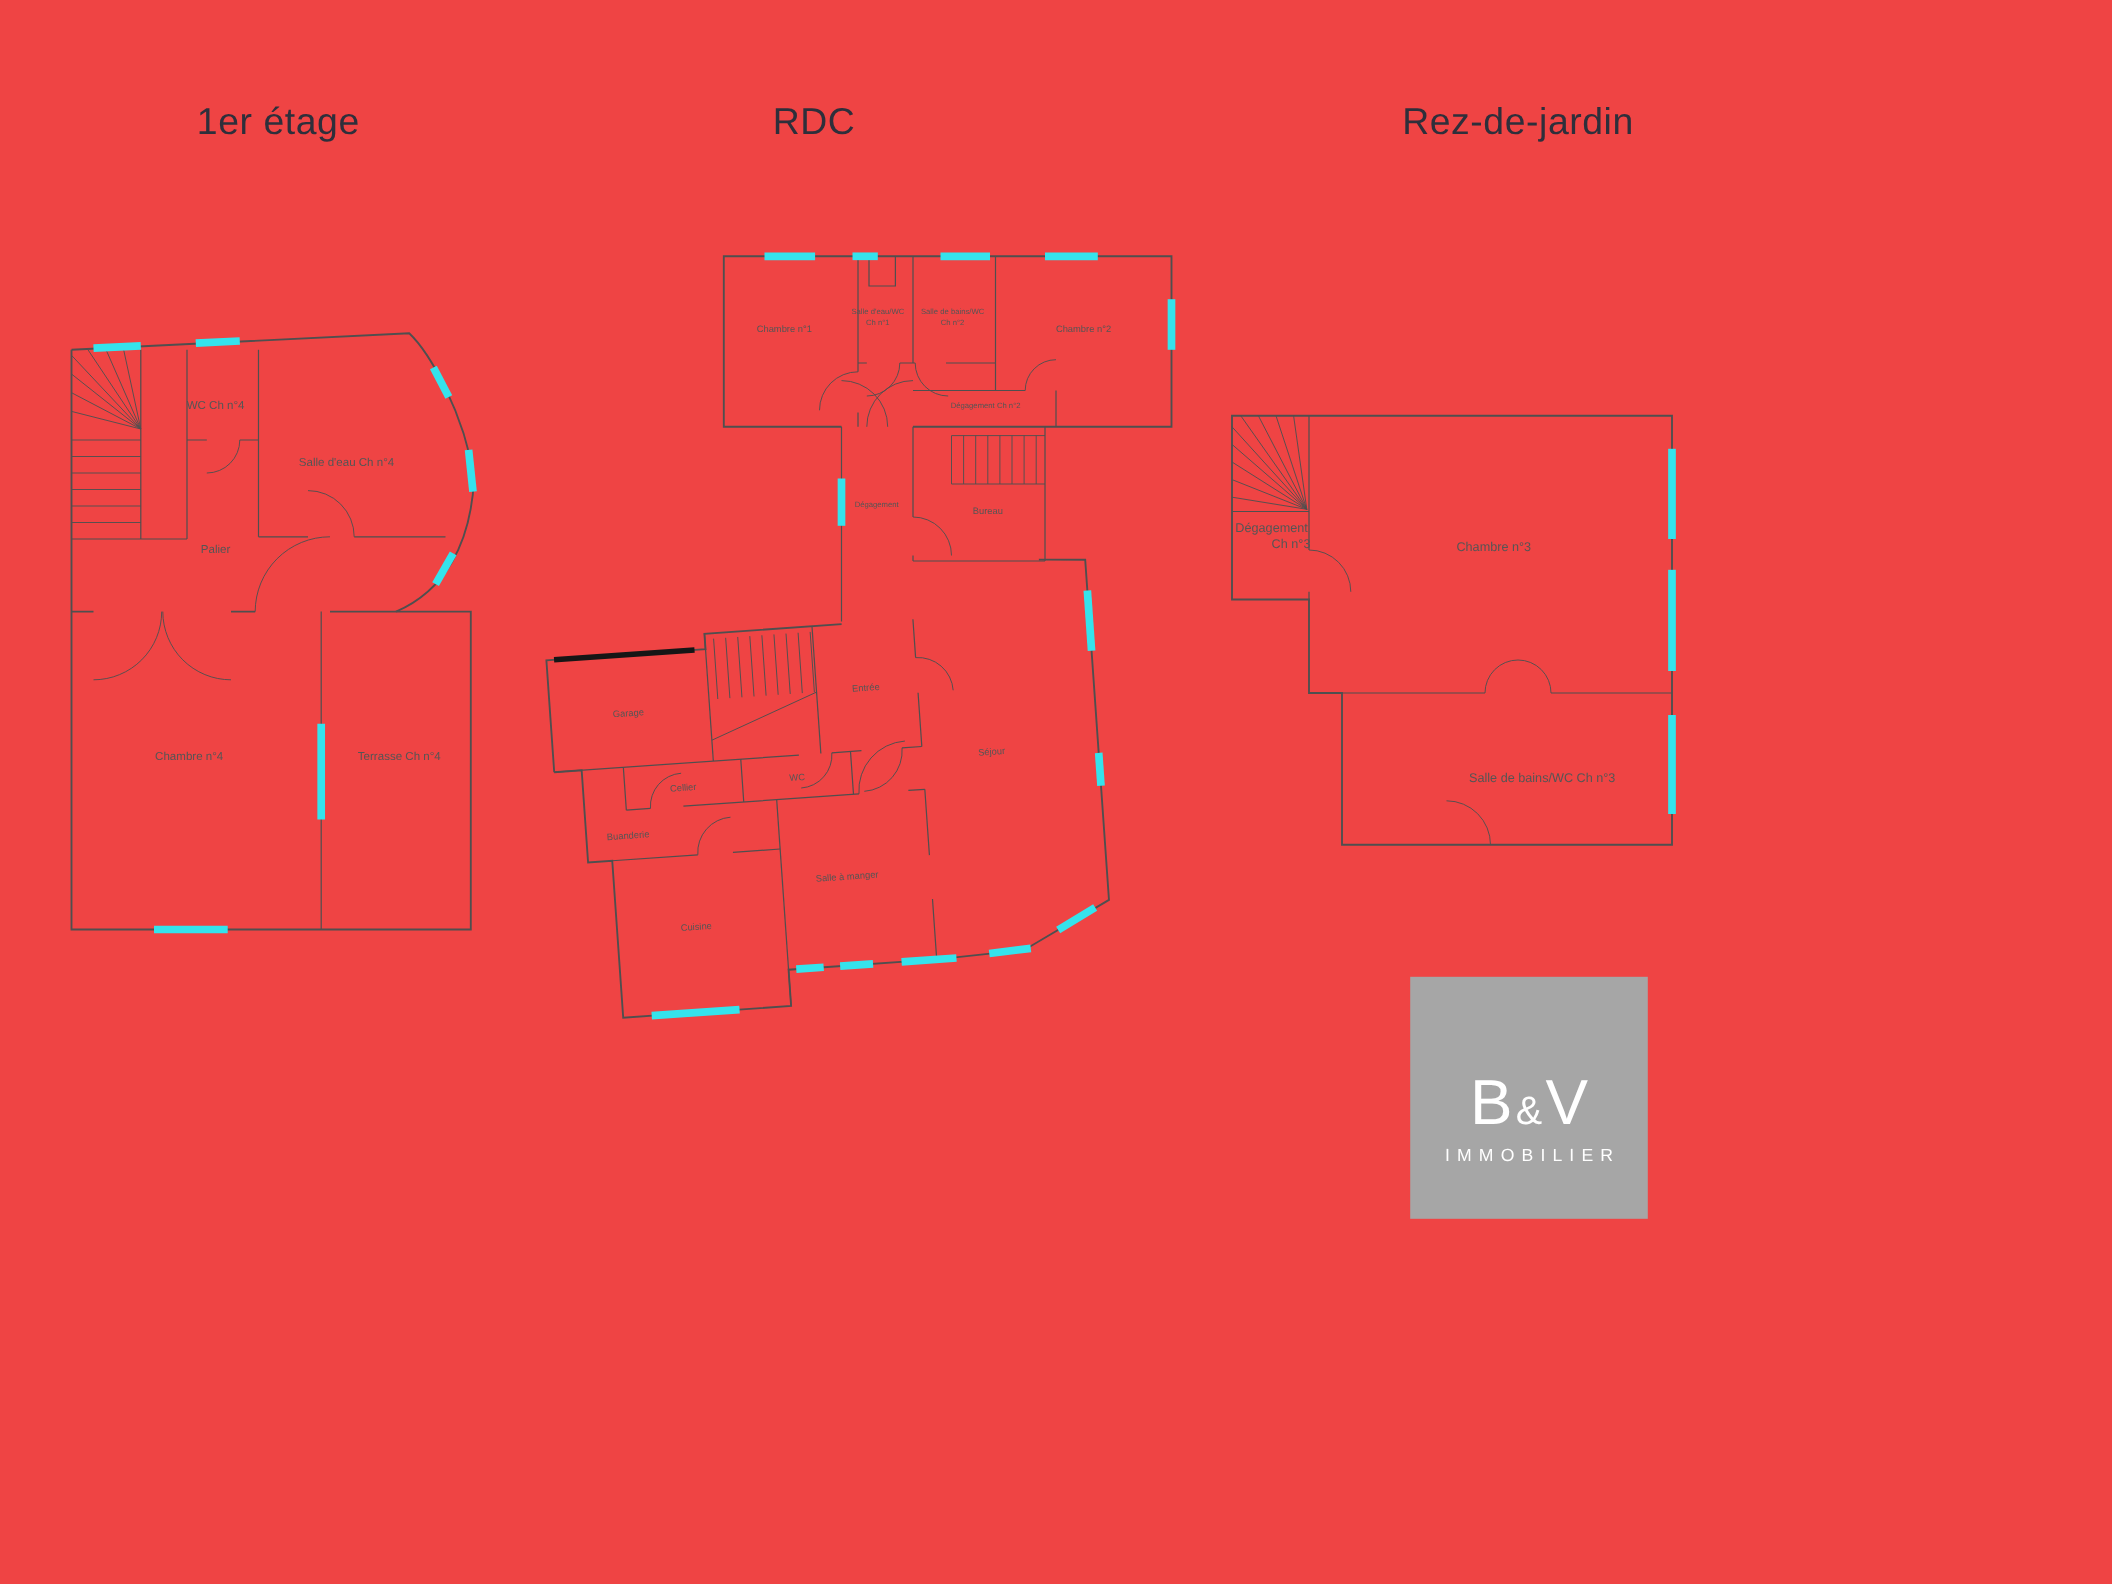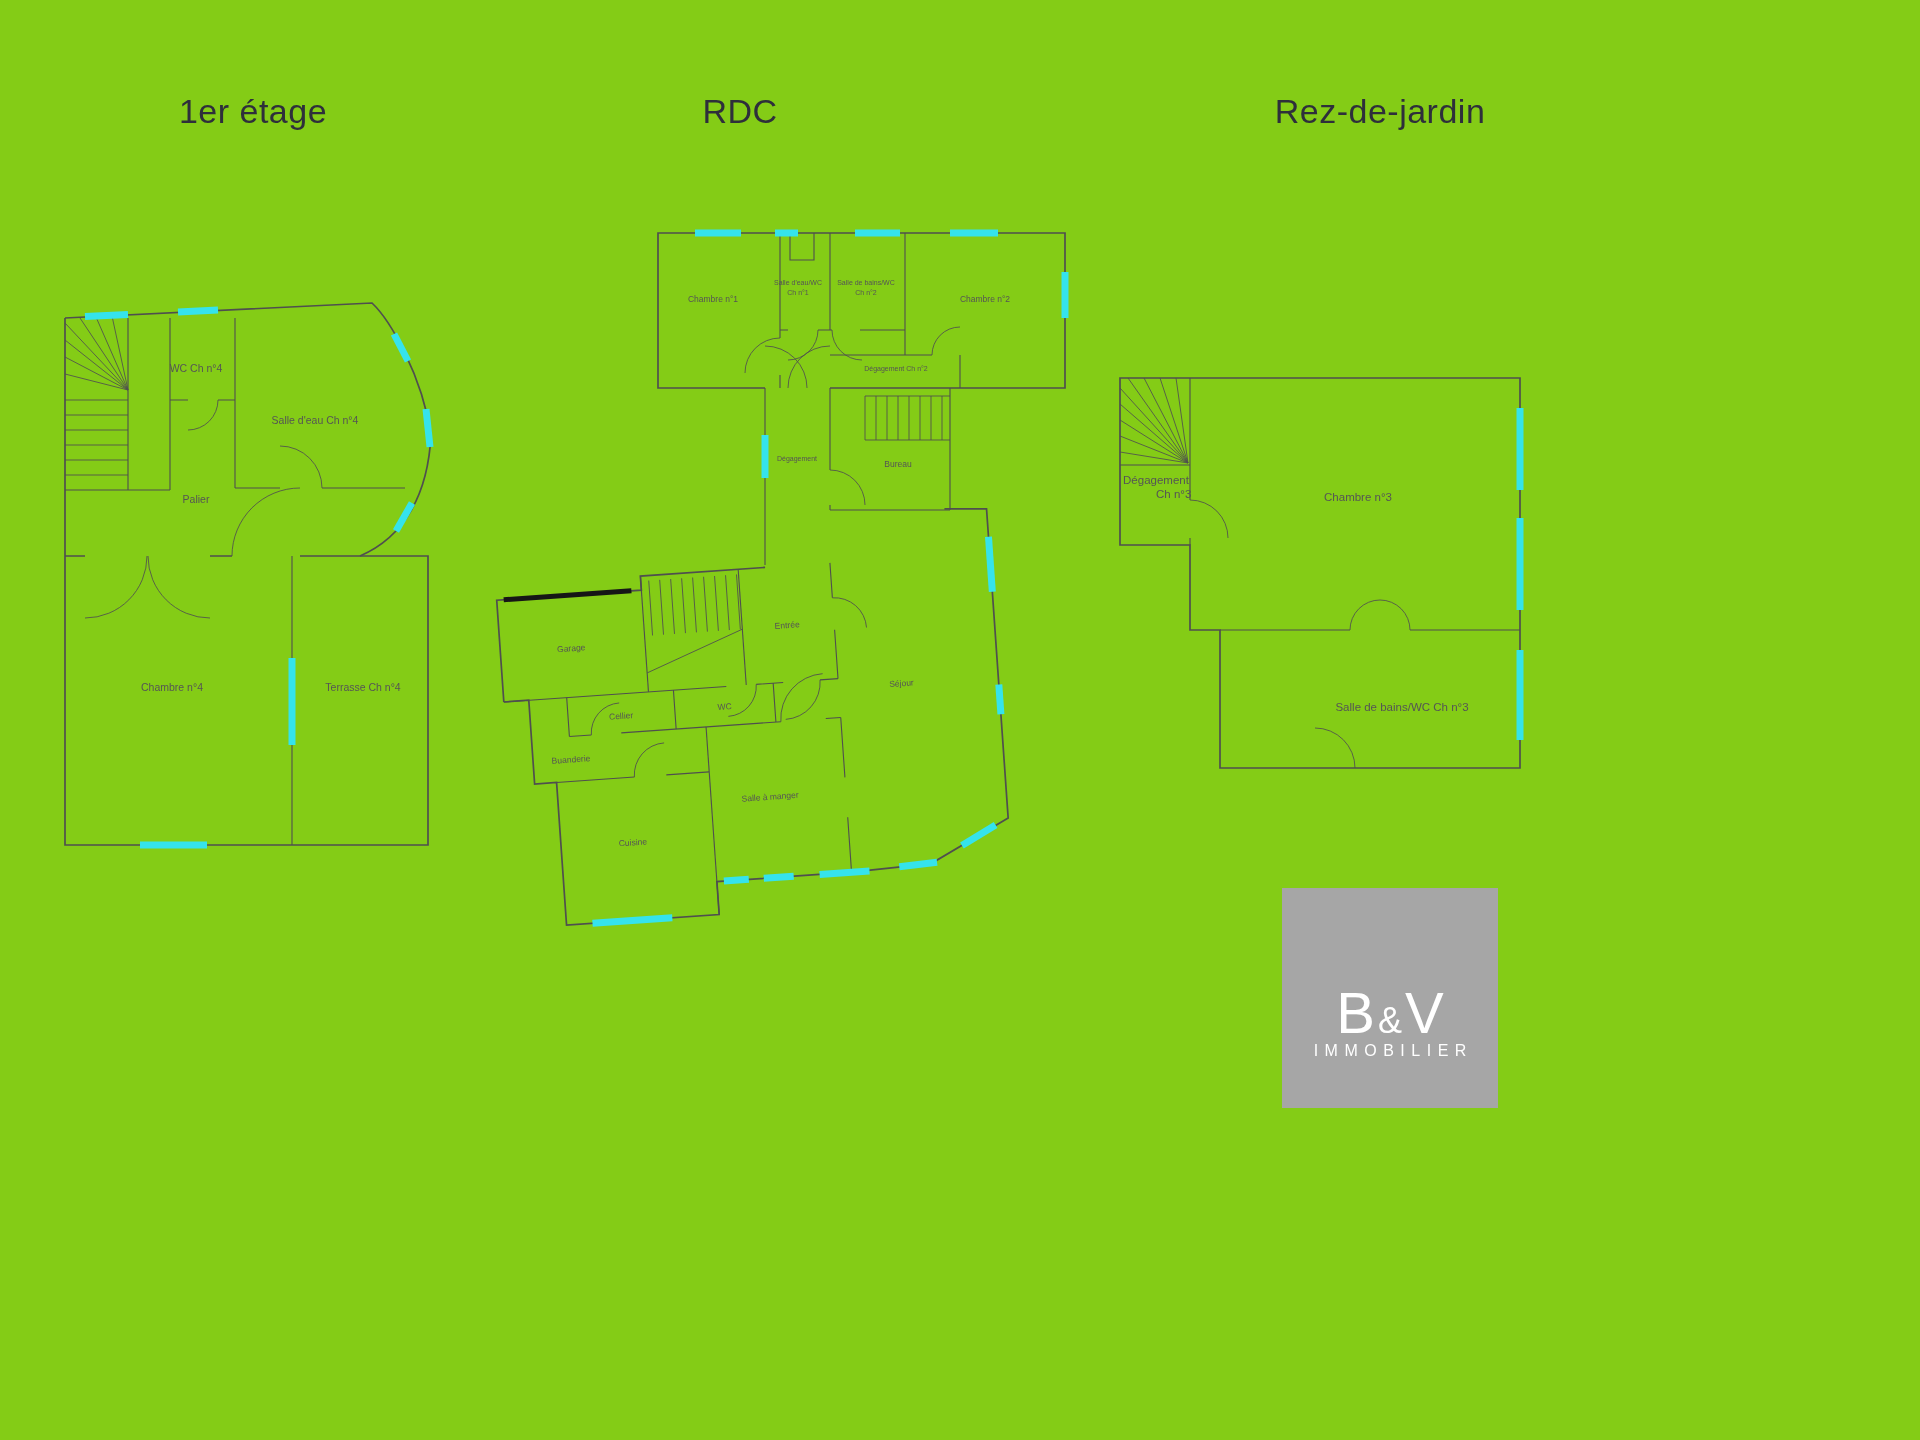--- a/index.html
+++ b/index.html
@@ -1,32 +1,32 @@
 <!DOCTYPE html>
 <html style="--wall: #4f4f4f; --window-fill: #35e3ec; --title-text: #2e2f3b; --label-text: #555555; --logo-bg: #a6a6a6; --logo-text: #ffffff;"><head>
 <meta charset="utf-8">
 <style>
   *{margin:0;padding:0;box-sizing:border-box}
   html,body{width:1920px;height:1440px;background:#fff;font-family:"Liberation Sans","DejaVu Sans",sans-serif}
-  .canvas{position:relative;width:1920px;height:1440px;overflow:hidden;background:#84cc16}
+  .canvas{position:relative;width:1920px;height:1440px;overflow:hidden;background:#ef4444}
   .floor-title{position:absolute;top:92px;transform:translateX(-50%);font-size:34px;color:var(--title-text,#2e2f3b);letter-spacing:.5px;white-space:nowrap}
   svg.plan{position:absolute}
   svg .w{fill:none;stroke:var(--wall,#4f4f4f);stroke-width:1.1;stroke-linecap:butt;stroke-linejoin:miter}
   svg .outer{stroke-width:1.7}
   svg .thin{stroke-width:.85}
   svg .win{fill:none;stroke:var(--window-fill,#35e3ec);stroke-width:7}
   svg .gdoor{fill:none;stroke:#161616;stroke-width:5}
   svg .lbl{fill:var(--label-text,#555555);font-family:"Liberation Sans","DejaVu Sans",sans-serif}
   .f10{font-size:10.5px}.f11{font-size:11.5px}.f8{font-size:8.5px}.f7{font-size:7px}
   .logo{position:absolute;left:1282px;top:888px;width:216px;height:220px;background:var(--logo-bg,#a6a6a6);
         display:flex;flex-direction:column;align-items:center;justify-content:flex-end;padding-bottom:48px;color:var(--logo-text,#ffffff)}
   .logo-main{display:flex;align-items:baseline;line-height:1}
   .logo-big{font-size:58px}
   .logo-amp{font-size:36px;margin:0 3px}
-  .logo-sub{font-size:16px;letter-spacing:6.5px;text-indent:6.5px;white-space:nowrap}
+  .logo-sub{margin-top:10px;font-size:16px;letter-spacing:6.5px;text-indent:6.5px;white-space:nowrap}
 </style>
 </head>
 <body>
 
 <div class="canvas">
 
   <div class="floor-title" style="left:253px">1er étage</div>
   <div class="floor-title" style="left:740px">RDC</div>
   <div class="floor-title" style="left:1380px">Rez-de-jardin</div>
 

